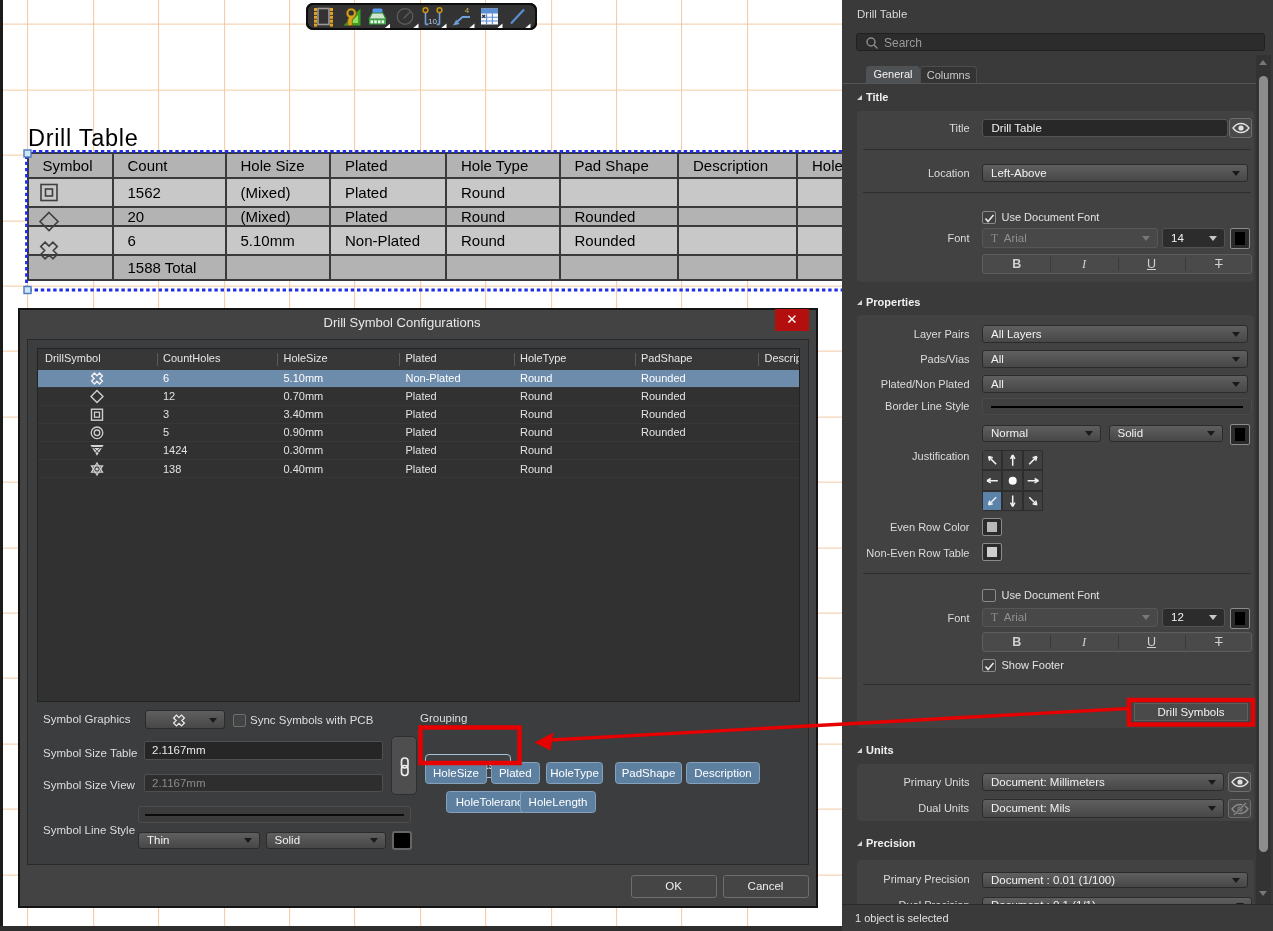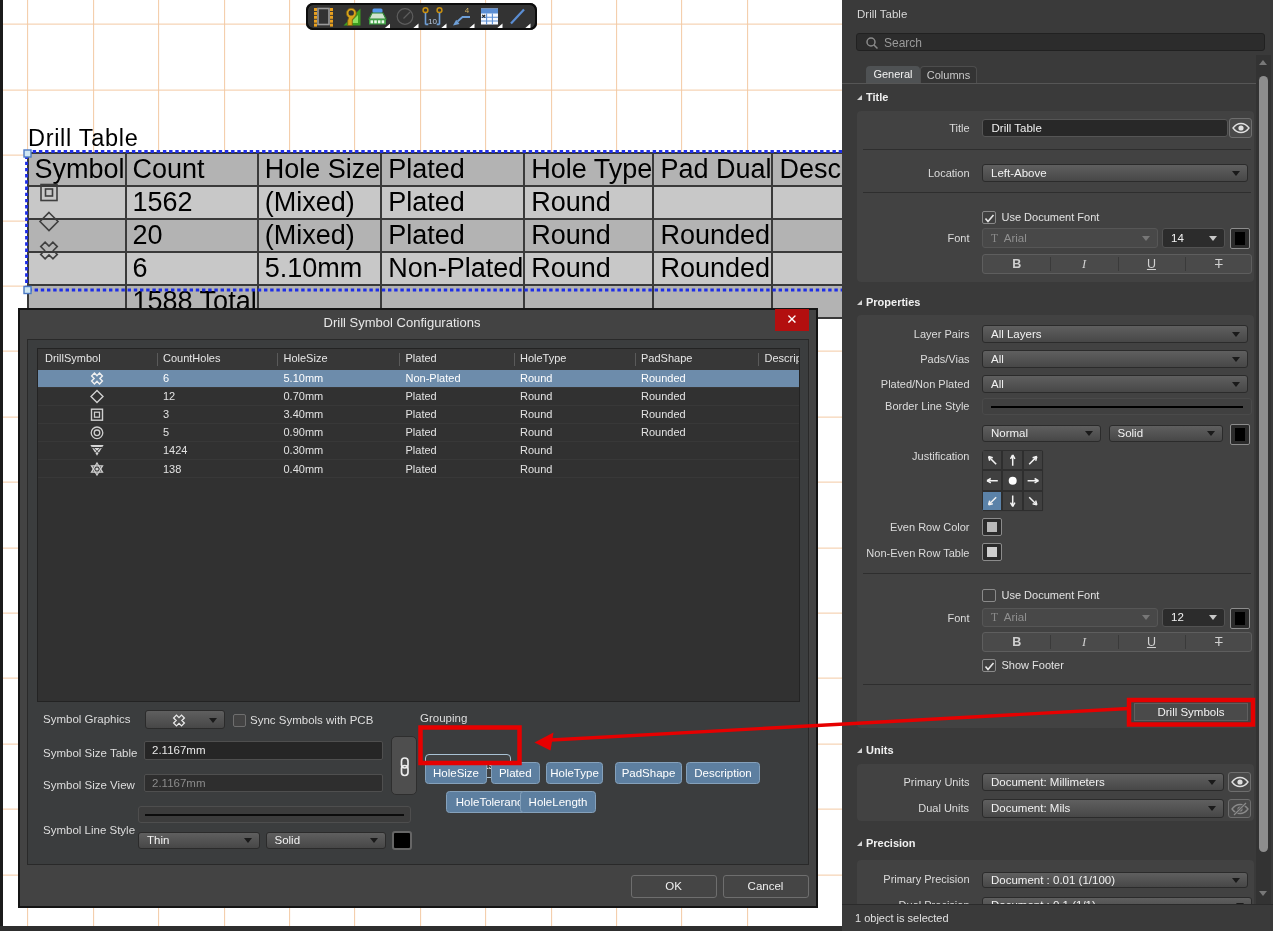--- a/index.html
+++ b/index.html
@@ -7,22 +7,22 @@
 .abs { position:absolute; }
 #canvas { left:3px; top:0; width:839px; height:926px; background:#fff;
   background-image:
     repeating-linear-gradient(to bottom, transparent 0, transparent 64.4px, #f3c9a3 64.4px, #f3c9a3 65.4px),
     repeating-linear-gradient(to right, transparent 0, transparent 64.4px, #f3c9a3 64.4px, #f3c9a3 65.4px);
   background-position: -39.4px -40.4px, -39.9px -40.4px; }
 #lstrip { left:0; top:0; width:3px; height:931px; background:#1b1b1b; }
 #bstrip { left:0; top:926px; width:842px; height:5px; background:#2e2e2e; }
 #dtitle { left:28px; top:125.5px; font-size:23.5px; line-height:1.05; letter-spacing:0.7px; color:#000; }
 #dtable { left:26.5px; top:151.5px; border-collapse:collapse; table-layout:fixed; }
-#dtable td { border:2px solid #3a3a3a; font-size:27px; color:#000;
-  padding:0 0 0 6px; white-space:nowrap; overflow:hidden; vertical-align:middle; }
+#dtable td { border:2px solid #3a3a3a; font-size:15px; color:#000;
+  padding:0 0 0 14px; white-space:nowrap; overflow:hidden; vertical-align:middle; }
 .rowa td { background:#b3b3b3; } .rowb td { background:#c8c8c8; }
 
 #dlg { left:18px; top:308px; width:800px; height:599.5px; background:#434343;
   font-size:11.5px; color:#e2e2e2; }
 #dlgborder { left:0; top:0; width:800px; height:599.5px; border:2px solid #141414; pointer-events:none; }
 #dlgtitle { left:0; top:3px; width:768px; height:22px; text-align:center; line-height:23px;
   font-size:13px; color:#e8e8e8; }
 #dlgx { left:757px; top:1px; width:34px; height:22px; background:#b30f0f; color:#fff;
   text-align:center; line-height:22px; font-size:13.5px; }
 #dlginner { left:9px; top:31px; width:782px; height:526px; background:#3b3d3e; border:1px solid #292929; }
@@ -103,21 +103,21 @@
       <col style="width:119px">
       <col style="width:60px">
     </colgroup>
 <tbody>
       <tr class="rowa" style="height:25.5px">
         <td>Symbol</td>
         <td>Count</td>
         <td>Hole Size</td>
         <td>Plated</td>
         <td>Hole Type</td>
-        <td>Pad Dual</td>
+        <td>Pad Shape</td>
         <td>Description</td>
         <td>Hole</td>
       </tr>
 <tr class="rowb" style="height:29px">
         <td class="sy" id="sy1"></td>
         <td>1562</td>
         <td>(Mixed)</td>
         <td>Plated</td>
         <td>Round</td>
         <td></td>

